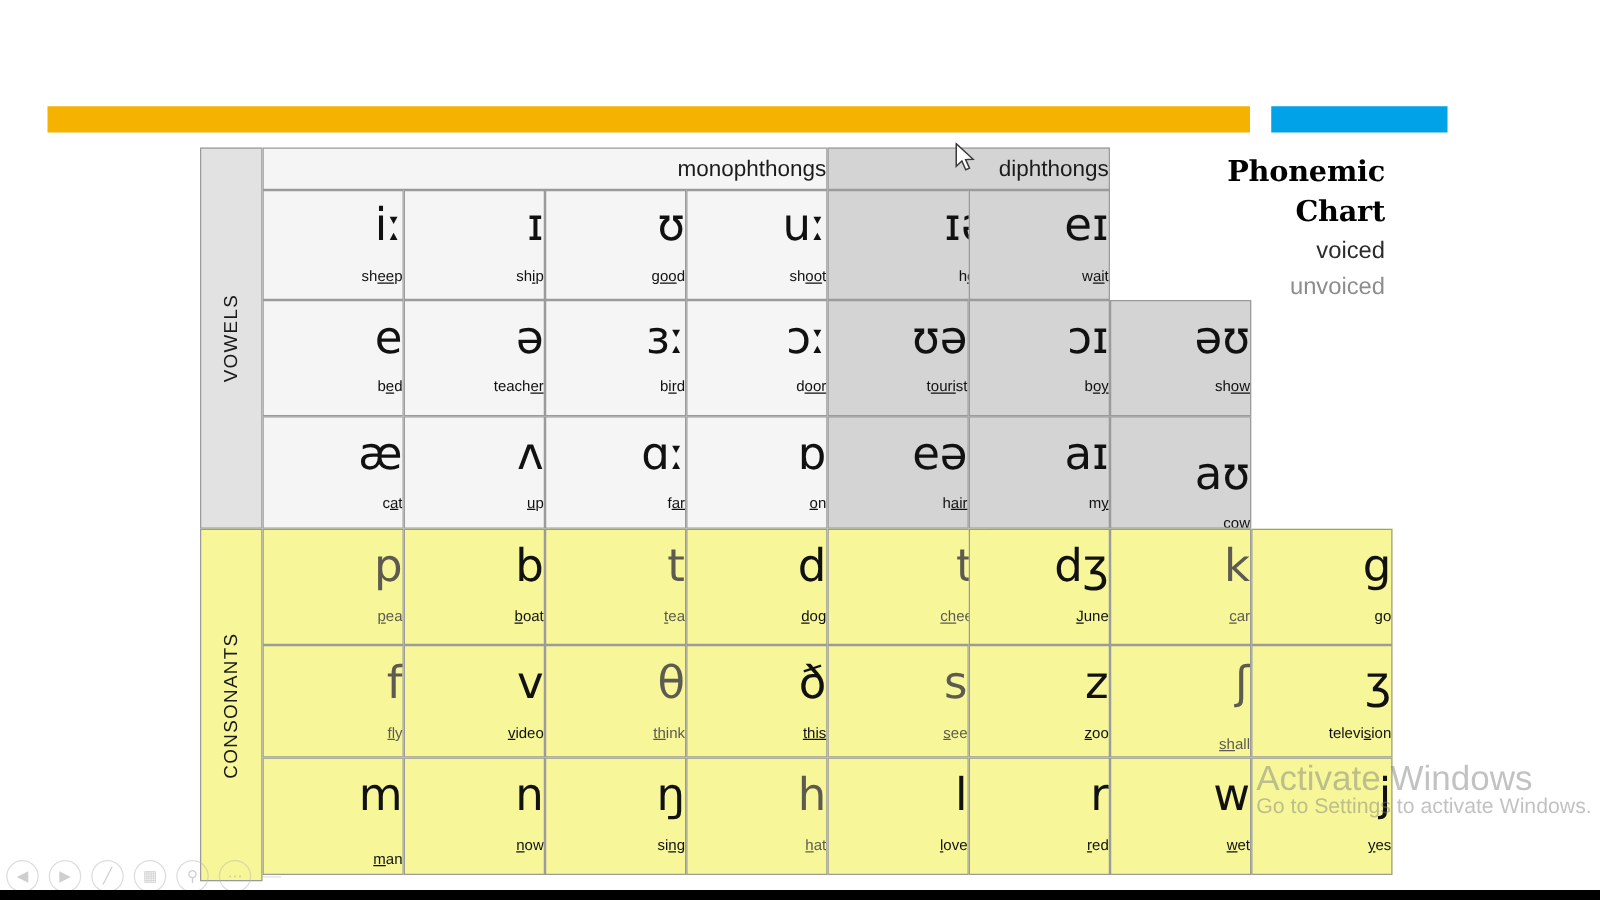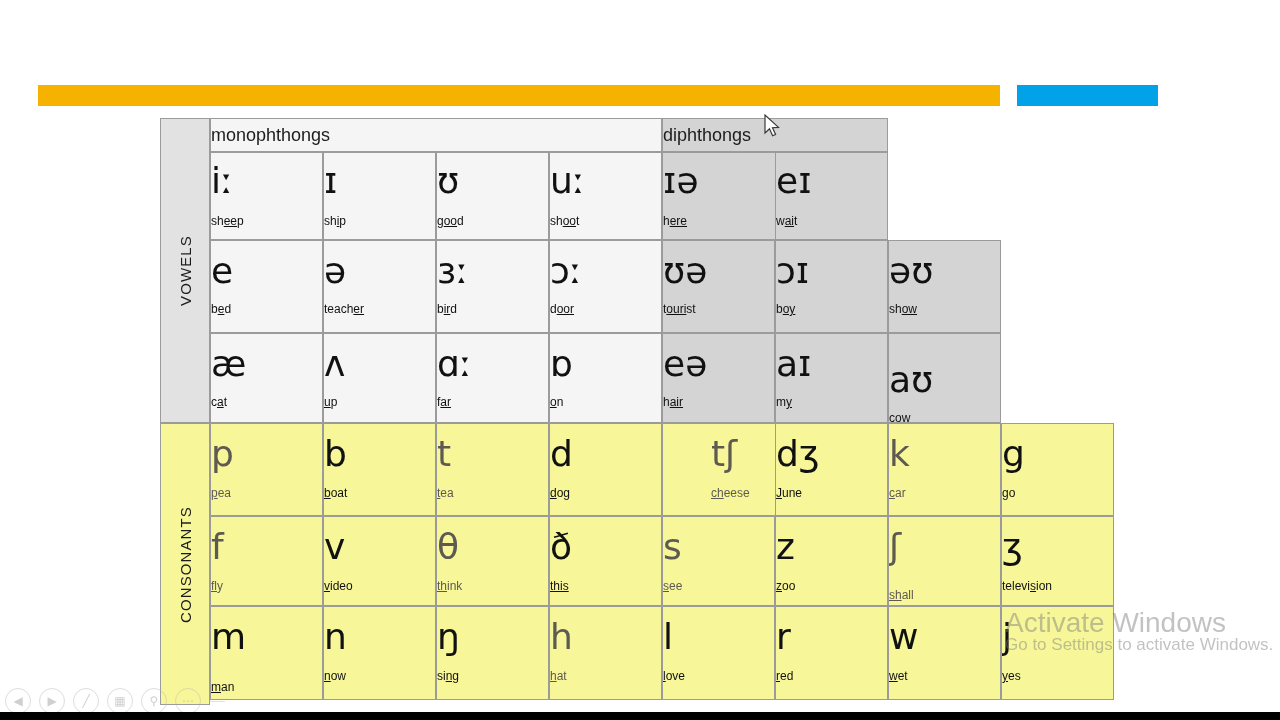--- a/index.html
+++ b/index.html
@@ -59,21 +59,21 @@
     letter-spacing: 1.1px;
     color: #1a1a1a;
   }
   .side-vowels    { left: 0; top: 0;   height: 305px; background: #e2e2e2; }
   .side-cons      { left: 0; top: 305px; height: 282px; background: #f7f79a; }
 
   .cell {
     position: absolute;
     border: 1px solid #9b9b9b;
     display: flex; flex-direction: column;
-    align-items: flex-start; justify-content: flex-start;
+    align-items: flex-end; justify-content: flex-start;
     overflow: hidden;
   }
   .hdr {
     font-size: 18px; color: #1c1c1c;
     justify-content: center;
   }
   .hdr-mono { background: #f5f5f5; }
   .hdr-di   { background: #d4d4d4; }
 
   .sym {
@@ -123,20 +123,26 @@
   .cursor { position: absolute; left: 763px; top: 114px; }
 </style>
 </head>
 <body>
 
 <div id="stage">
 
   <div class="bar-orange"></div>
   <div class="bar-blue"></div>
 
+  <div class="titleblock">
+    <div class="title-main">Phonemic</div>
+    <div class="title-main">Chart</div>
+    <div class="legend-voiced">voiced</div>
+    <div class="legend-unvoiced">unvoiced</div>
+  </div>
 
   <div id="chart">
     <div class="side-label side-vowels">
       <span>VOWELS</span>
     </div>
     <div class="side-label side-cons">
       <span>CONSONANTS</span>
     </div>
 
   <div class="cell hdr hdr-mono" style="left: 50px; top: 0px; width: 452px; height: 34px;">

